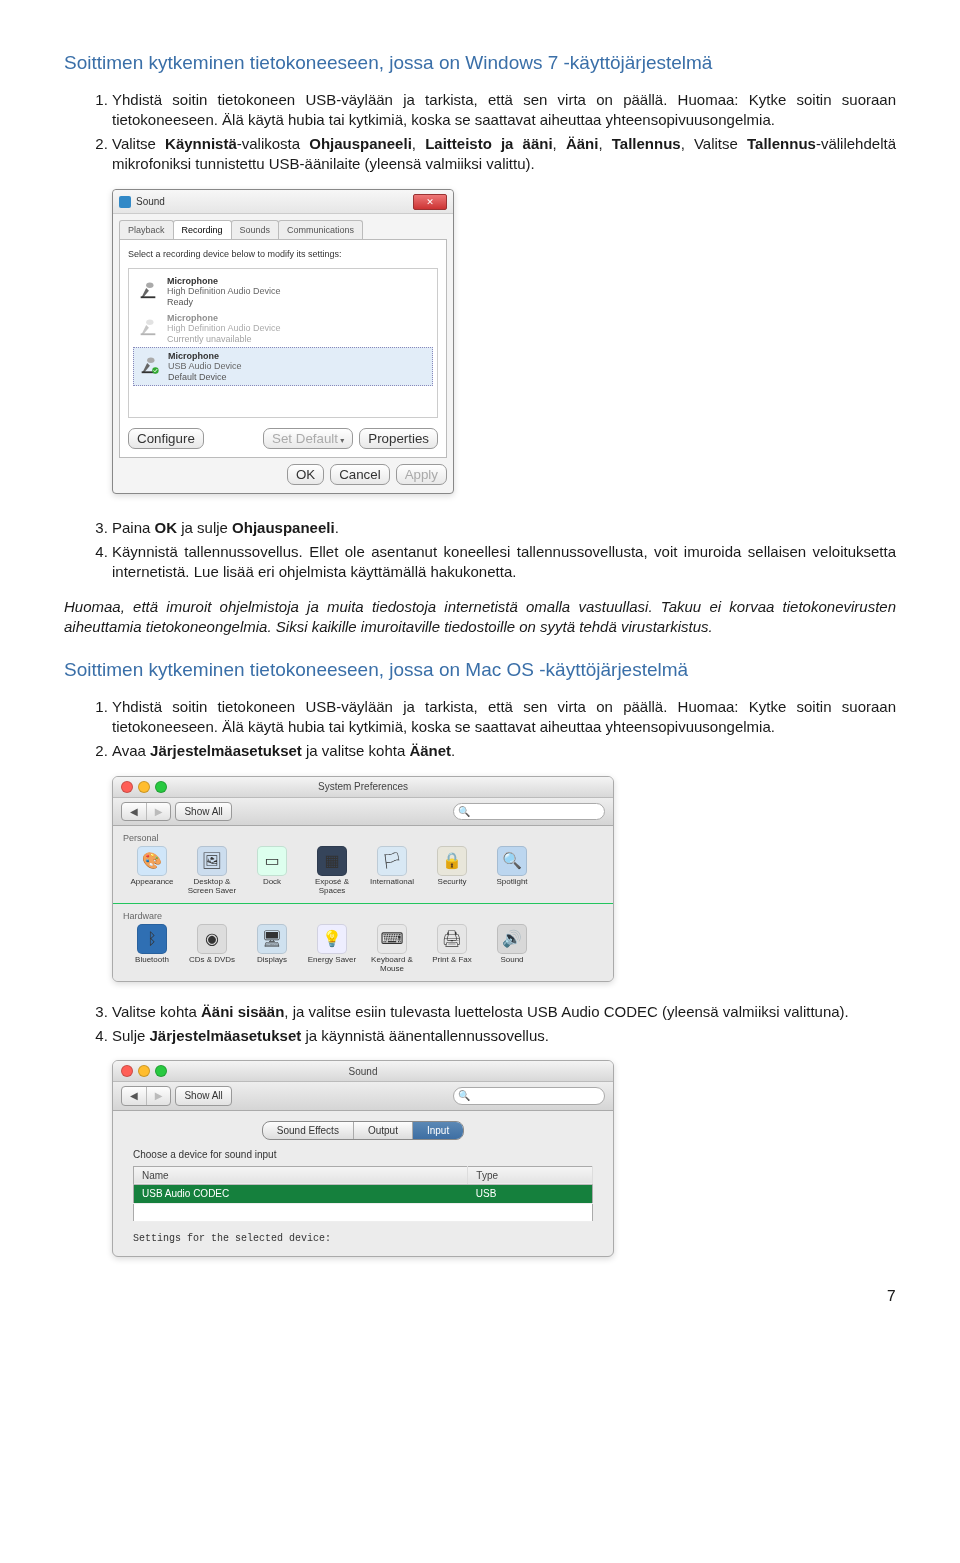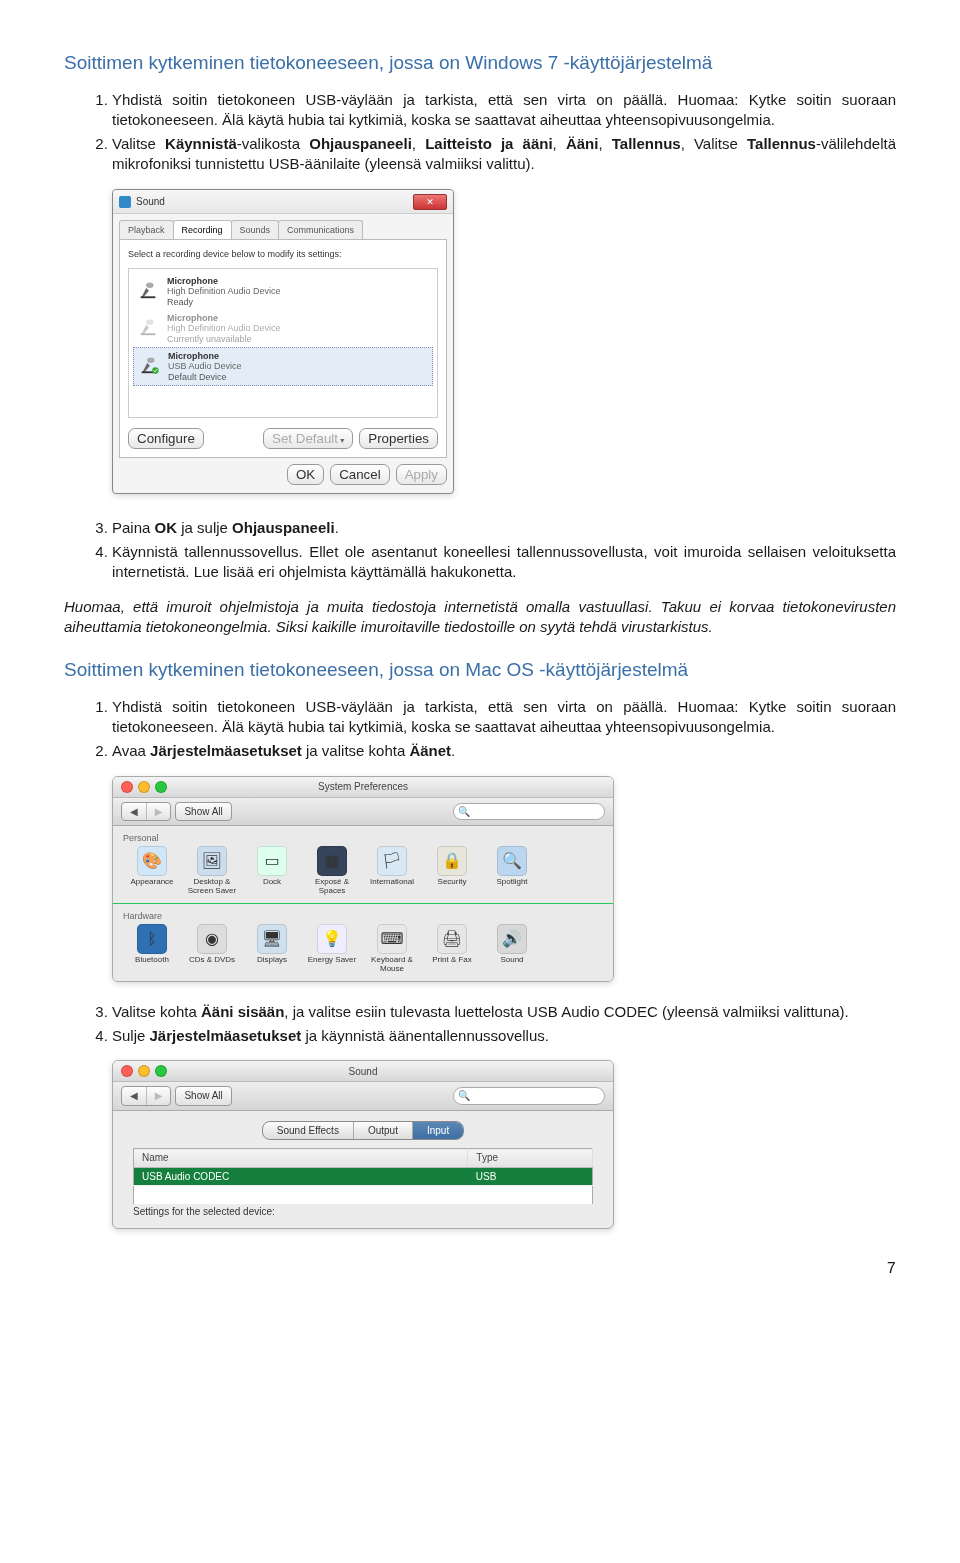--- a/index.html
+++ b/index.html
@@ -269,21 +269,21 @@
     border-bottom:1px solid #bbb;
     padding:2px 8px;
     color:#444;
     border-right:1px solid #ddd;
   }
   .sound-table td {
     padding:2px 8px;
     border-bottom:1px solid #eee;
   }
   .sound-table tr.sel td { background:#15803d; color:#fff; }
-  .settings-label { font-size:10px; color:#333;}
+  .settings-label { font-size:10px; margin-top:10px; color:#333;font-family:Liberation Mono, monospace;}
 </style>
 </head>
 <body>
 
 <h2>Soittimen kytkeminen tietokoneeseen, jossa on Windows 7 -käyttöjärjestelmä</h2>
 
 <ol>
   <li>Yhdistä soitin tietokoneen USB-väylään ja tarkista, että sen virta on päällä. Huomaa: Kytke soitin suoraan tietokoneeseen. Älä käytä hubia tai kytkimiä, koska se saattavat aiheuttaa yhteensopivuusongelmia.</li>
   <li>
     <span>Valitse </span><span class="bold">Käynnistä</span><span>-valikosta </span><span class="bold">Ohjauspaneeli</span><span>, </span><span class="bold">Laitteisto ja ääni</span><span>, </span><span class="bold">Ääni</span><span>, </span><span class="bold">Tallennus</span><span>, Valitse </span><span class="bold">Tallennus</span><span>-välilehdeltä mikrofoniksi tunnistettu USB-äänilaite (yleensä valmiiksi valittu).</span>
@@ -533,20 +533,21 @@
     </div>
   </div>
   <div class="sound-tabs">
     <div class="seg">
       <div class="seg-item">Sound Effects</div>
       <div class="seg-item">Output</div>
       <div class="seg-item active">Input</div>
     </div>
   </div>
   <div class="sound-body">
+    <div class="sound-label">Choose a device for sound input</div>
     <table class="sound-table">
       <thead>
         <tr>
           <th>Name</th>
           <th>Type</th>
         </tr>
       </thead>
       <tbody>
         <tr class="sel">
           <td>USB Audio CODEC</td>

